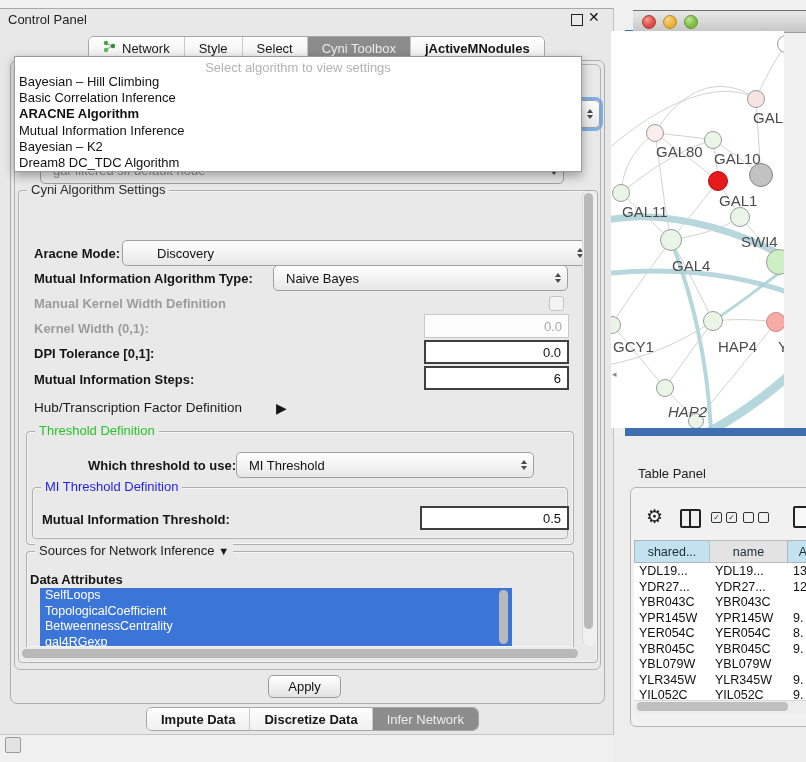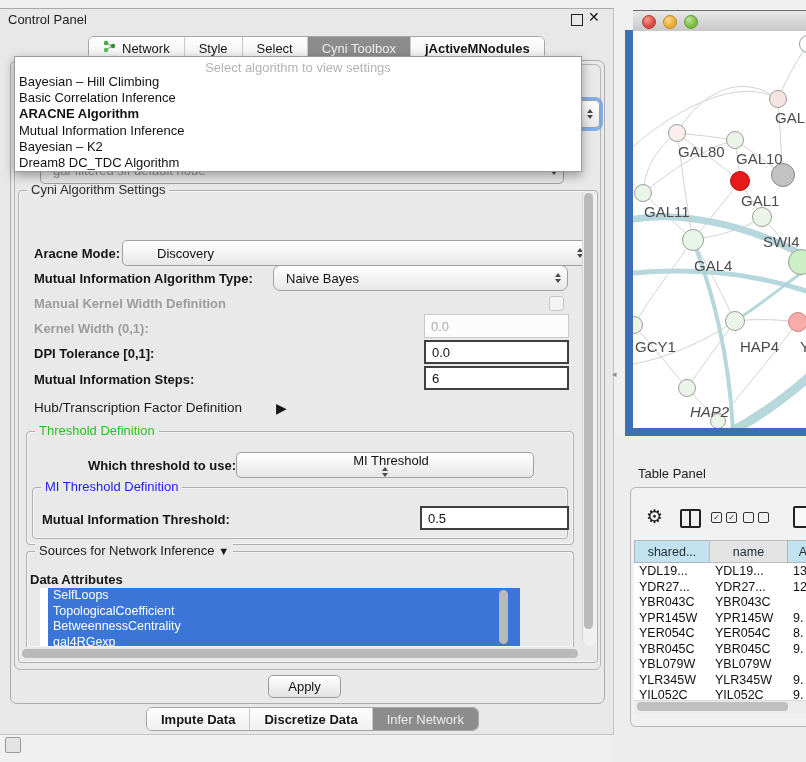--- a/index.html
+++ b/index.html
@@ -28,21 +28,21 @@
   .tri-up{width:0;height:0;border-left:3.5px solid transparent;border-right:3.5px solid transparent;border-bottom:4.5px solid #4A4A4A;}
   .tri-dn{width:0;height:0;border-left:3.5px solid transparent;border-right:3.5px solid transparent;border-top:4.5px solid #4A4A4A;}
   .combo.focusring{box-shadow:0 0 0 3px rgba(100,160,225,.8);}
   .combo.ghost .cval{color:#8F8F8F;}
   
   .gbox{border:1px solid #AFAFAF;border-radius:4px;box-shadow:inset 0 0 0 1px rgba(255,255,255,.55);}
   .gtitle{position:absolute;top:-9px;left:8px;background:#E9E9E9;padding:0 4px;font-size:13px;white-space:nowrap;}
   .blue-t{color:#1F1FE8;}
   .green-t{color:#27C427;}
   
-  .tfield{background:#FFFFFF;border:2px solid #3F3F3F;font-size:13px;color:#111;display:flex;align-items:center;justify-content:flex-start;padding:0 6px;}
+  .tfield{background:#FFFFFF;border:2px solid #3F3F3F;font-size:13px;color:#111;display:flex;align-items:center;justify-content:flex-end;padding:0 6px;}
   .tfield.disabled{border:1px solid #C9C9C9;color:#ABABAB;background:#FCFCFC;}
   .lbl{font-size:13px;color:#151515;font-weight:bold;white-space:nowrap;}
   .lbl.disabled{color:#9C9C9C;}
   .checkbox{width:13px;height:13px;border:1px solid #C5C5C5;border-radius:3px;background:#F3F3F3;}
   .disclose{font-size:12px;color:#161616;}
   
   .sb-track-v{background:#F0F0F0;border-left:1px solid #D6D6D6;border-radius:6px;}
   .sb-thumb{background:#B9B9B9;border-radius:5px;}
   
   .attr-list{background:#FFFFFF;overflow:hidden;}
@@ -57,21 +57,21 @@
   .dd-item{font-size:13px;color:#111;height:16.2px;line-height:16.2px;padding-left:4px;white-space:nowrap;}
   .dd-item.selbold{font-weight:bold;}
   
   .net-blue-left{left:625px;top:30px;width:8px;height:406px;background:#3E6FB2;}
   .net-blue-bottom{left:625px;top:428px;width:181px;height:8px;background:#3E6FB2;}
   .net-titlebar{left:633px;top:10px;width:173px;height:21px;background:linear-gradient(#E8E8E8,#C6C6C6);border-top:1px solid #6F6F6F;border-bottom:1px solid #9A9A9A;display:flex;align-items:center;padding-left:9px;gap:7px;}
   .tl{width:12px;height:12px;border-radius:50%;}
   .tl.red{background:radial-gradient(circle at 35% 30%,#F49A92,#DD4A43 60%);border:1px solid #A83830;}
   .tl.yellow{background:radial-gradient(circle at 35% 30%,#F6D78A,#E9AE33 60%);border:1px solid #B98A20;}
   .tl.green{background:radial-gradient(circle at 35% 30%,#C2E49A,#7CBB3F 60%);border:1px solid #5E9A2E;}
-  .net-canvas{left:633px;top:31px;width:173px;height:397px;background:#FFFFFF;overflow:hidden;}
+  .net-canvas{left:611px;top:31px;width:173px;height:397px;background:#FFFFFF;overflow:hidden;}
   .node{position:absolute;border-radius:50%;border:1px solid #979F98;box-sizing:border-box;}
   .node-label{position:absolute;font-size:15px;color:#4C4C4C;white-space:nowrap;}
   
   .tp-bg{left:614px;top:436px;width:192px;height:326px;background:#EDEDED;}
   .tp-title{left:638px;top:466px;font-size:13px;color:#222;}
   .tp-panel{left:630px;top:487px;width:190px;height:238px;background:#F1F1F1;border:1px solid #B5B5B5;border-radius:6px;}
   .tp-toolbar-icon{position:absolute;color:#222;}
   .cols-icon{width:17px;height:15px;border:2px solid #222;border-radius:2px;}
   .cols-icon::after{content:"";position:absolute;left:7px;top:0;width:2px;height:15px;background:#222;}
   .cbp{display:flex;gap:4px;}
@@ -153,21 +153,21 @@
   <span class="abs lbl" style="left:34px;top:246px;">Aracne Mode:</span>
   <div class="abs combo" style="left:122px;top:240px;width:444px;height:24px;padding-left:22px;">
     <span class="cval">Discovery</span>
     <span class="spin">
         <span class="tri-up"></span>
         <span class="tri-dn"></span>
       </span>
   </div>
 
   <span class="abs lbl" style="left:34px;top:271px;">Mutual Information Algorithm Type:</span>
-  <div class="abs combo" style="left:273px;top:265px;width:293px;height:24px;border-radius:7px;">
+  <div class="abs combo" style="left:273px;top:265px;width:293px;height:24px;">
     <span class="cval">Naive Bayes</span>
     <span class="spin">
         <span class="tri-up"></span>
         <span class="tri-dn"></span>
       </span>
   </div>
 
   <span class="abs lbl disabled" style="left:34px;top:296px;text-align:center;">Manual Kernel Width Definition</span>
   <div class="abs checkbox" style="left:549px;top:296px;"></div>
 
@@ -187,21 +187,21 @@
   </div>
 
   <span class="abs" style="left:34px;top:400px;font-size:13.5px;color:#1a1a1a;">Hub/Transcription Factor Definition</span>
   <span class="abs disclose" style="left:276px;top:400px;font-size:14px;">▶</span>
 
   <div class="abs gbox" style="left:26px;top:431px;width:546px;height:112px;">
     <span class="gtitle green-t">Threshold Definition</span>
   </div>
 
   <span class="abs lbl" style="left:88px;top:458px;">Which threshold to use:</span>
-  <div class="abs combo" style="left:236px;top:452px;width:296px;height:24px;flex-direction:column;">
+  <div class="abs combo" style="left:236px;top:452px;width:296px;height:24px;">
     <span class="cval">MI Threshold</span>
     <span class="spin">
         <span class="tri-up"></span>
         <span class="tri-dn"></span>
       </span>
   </div>
 
   <div class="abs gbox" style="left:32px;top:487px;width:534px;height:50px;">
     <span class="gtitle blue-t">MI Threshold Definition</span>
   </div>
@@ -211,21 +211,21 @@
   </div>
 
   <div class="abs gbox" style="left:26px;top:551px;width:546px;height:95px;border-bottom:none;border-radius:4px 4px 0 0;">
     <span class="gtitle" style="color:#1a1a1a;">
       <span>Sources for Network Inference</span>
       <span style="font-size:11px;">▼</span>
     </span>
   </div>
   <span class="abs lbl" style="left:30px;top:572px;">Data Attributes</span>
 
-  <div class="abs attr-list" style="left:40px;top:588px;width:472px;height:58px;padding-left:8px;">
+  <div class="abs attr-list" style="left:40px;top:588px;width:472px;height:58px;">
     <div class="attr-item">SelfLoops</div>
     <div class="attr-item">TopologicalCoefficient</div>
     <div class="attr-item">BetweennessCentrality</div>
     <div class="attr-item">gal4RGexp</div>
   </div>
   <div class="abs sb-thumb" style="left:499px;top:590px;width:9px;height:54px;"></div>
 
   <div class="abs sb-track-v" style="left:582px;top:191px;width:13px;height:455px;"></div>
   <div class="abs sb-thumb" style="left:584px;top:193px;width:9px;height:436px;"></div>
   <div class="abs sb-thumb" style="left:22px;top:649px;width:556px;height:9px;"></div>

